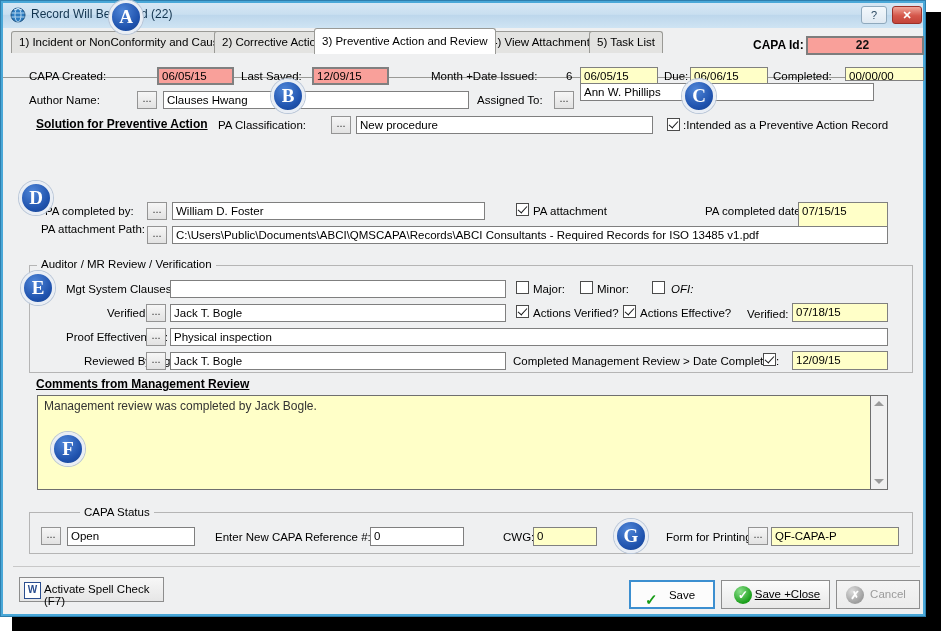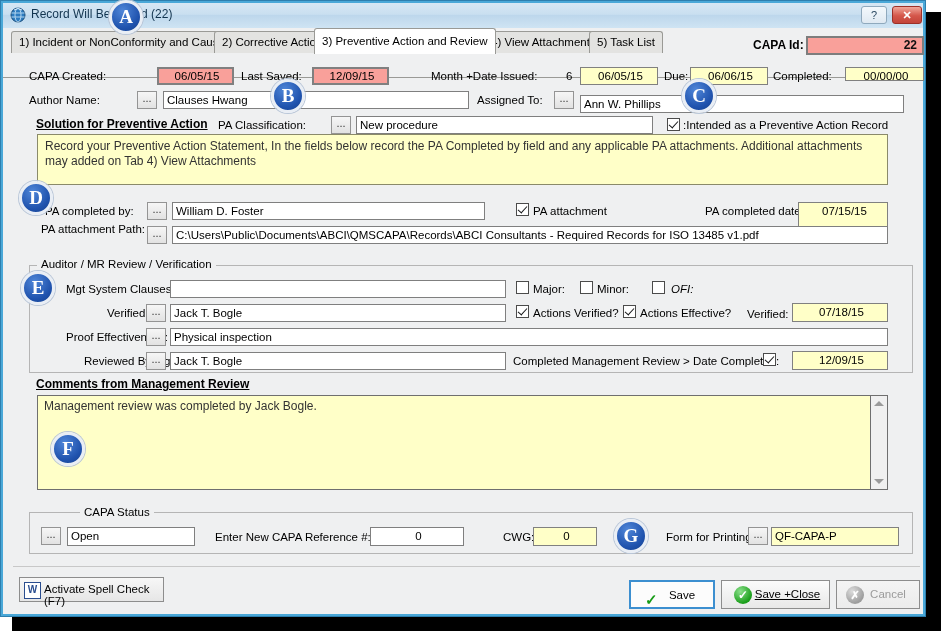--- a/index.html
+++ b/index.html
@@ -29,29 +29,29 @@
   .tab{position:absolute;top:3px;height:22px;line-height:21px;padding:0 7px;font-size:11.5px;
        background:#e3e3e1;border:1px solid #9a9a96;border-bottom:none;
        border-radius:3px 3px 0 0;box-sizing:border-box;white-space:nowrap;}
   .tab.active{background:#ffffff;top:0px;height:26px;line-height:24px;font-weight:normal;z-index:3;}
   #tabline{position:absolute;left:0;top:49px;right:0;height:1px;background:#9a9a96;}
 
   
   #capaid-label{position:absolute;left:750px;top:35px;font-weight:bold;font-size:12px;}
   #capaid-box{position:absolute;left:803px;top:33px;width:118px;height:19px;
               background:#f9a09a;border:2px solid #7d7d7d;box-sizing:border-box;
-              text-align:right;padding-right:5px;line-height:15px;font-weight:bold;font-size:12px;color:#111;}
+              text-align:center;padding-right:5px;line-height:15px;font-weight:bold;font-size:12px;color:#111;}
 
   
   .lbl{position:absolute;font-size:11.5px;white-space:nowrap;}
   .tb{position:absolute;background:#fff;border:1px solid #7f7f7f;box-sizing:border-box;
       font-size:11.5px;line-height:16px;padding:0 3px;white-space:nowrap;overflow:hidden;}
   .tb.yellow{background:#ffffc8;border:1px solid #808080;}
   .tb.pink{background:#f9a09a;border:2px solid #808080;line-height:14px;}
-  .tb.right{text-align:center;padding-right:0;}
+  .tb.right{text-align:left;padding-right:0;}
   .ell{position:absolute;width:20px;height:18px;background:linear-gradient(to bottom,#f6f6f6,#e2e2e2);
        border:1px solid #949494;box-sizing:border-box;text-align:center;line-height:12px;font-size:11px;color:#333;}
   .cb{position:absolute;width:13px;height:13px;background:#fff;border:1px solid #4b4b4b;box-sizing:border-box;}
   .cb.on::after{content:"";position:absolute;left:3px;top:0px;width:4px;height:8px;
                 border:solid #17181a;border-width:0 1.6px 1.6px 0;transform:rotate(42deg);}
   .u{text-decoration:underline;font-weight:bold;}
 
   
   #instr{position:absolute;left:34px;top:131px;width:851px;height:51px;background:#ffffc8;
          border:1px solid #8a8a6a;box-sizing:border-box;padding:4px 7px;font-size:12px;line-height:15px;color:#333;}
@@ -139,30 +139,29 @@
   <div class="lbl" style="left:661px;top:67px;">Due:</div>
   <div class="tb yellow right" style="left:687px;top:64px;width:78px;height:18px;">06/06/15</div>
   <div class="lbl" style="left:770px;top:67px;">Completed:</div>
   <div class="tb yellow right" style="left:842px;top:64px;width:79px;height:14px;">00/00/00</div>
 
   <div class="lbl" style="left:26px;top:91px;">Author Name:</div>
   <div class="ell" style="left:134px;top:88px;">...</div>
   <div class="tb" style="left:160px;top:88px;width:306px;height:18px;">Clauses Hwang</div>
   <div class="lbl" style="left:474px;top:91px;">Assigned To:</div>
   <div class="ell" style="left:551px;top:88px;">...</div>
-  <div class="tb" style="left:577px;top:92px;width:324px;height:18px;">Ann W. Phillips</div>
+  <div class="tb" style="left:577px;top:80px;width:294px;height:18px;">Ann W. Phillips</div>
 
   <div class="lbl u" style="left:33px;top:114px;font-size:12px;">Solution for Preventive Action</div>
   <div class="lbl" style="left:215px;top:116px;">PA Classification:</div>
   <div class="ell" style="left:328px;top:113px;">...</div>
   <div class="tb" style="left:353px;top:113px;width:297px;height:18px;">New procedure</div>
   <div class="cb on" style="left:664px;top:115px;"></div>
   <div class="lbl" style="left:680px;top:116px;">:Intended as a Preventive Action Record</div>
 
-  <div id="instr">Record your Preventive Action Statement, In the fields below record the PA Completed by field and any applicable PA attachments. Additional attachments may added on Tab 4) View Attachments</div>
 
   <div class="lbl" style="left:42px;top:202px;">PA completed by:</div>
   <div class="ell" style="left:144px;top:199px;">...</div>
   <div class="tb" style="left:169px;top:199px;width:313px;height:18px;">William D. Foster</div>
   <div class="cb on" style="left:513px;top:200px;"></div>
   <div class="lbl" style="left:530px;top:202px;">PA attachment</div>
   <div class="lbl" style="left:702px;top:202px;">PA completed date:</div>
   <div class="tb yellow right" style="left:795px;top:199px;width:90px;height:32px;">07/15/15</div>
 
   <div class="lbl" style="left:38px;top:220px;">PA attachment Path:</div>

